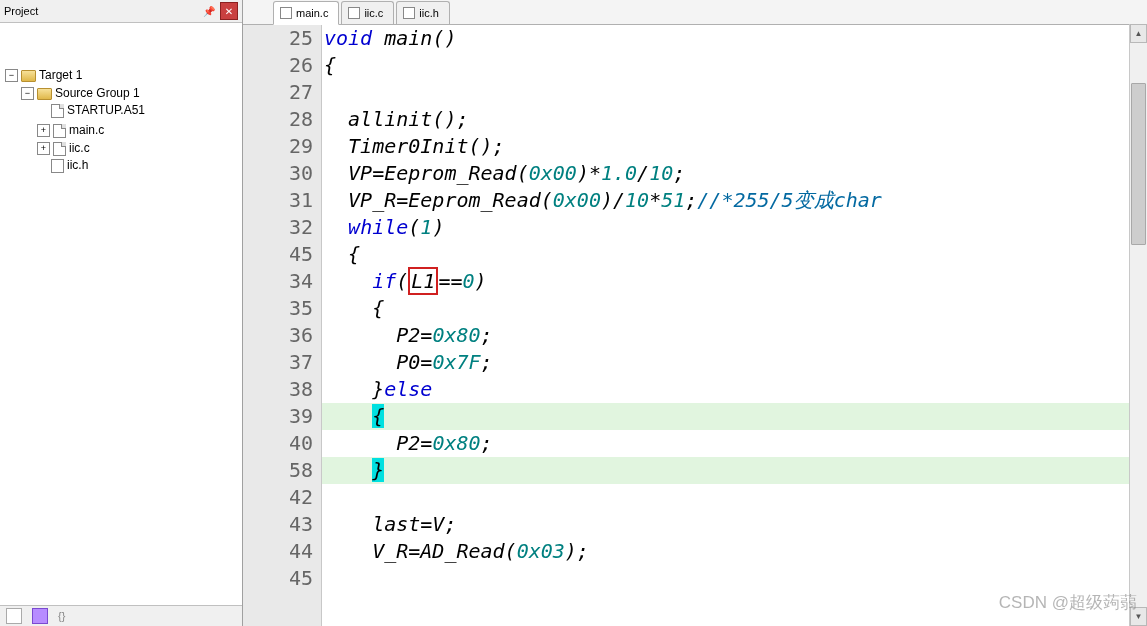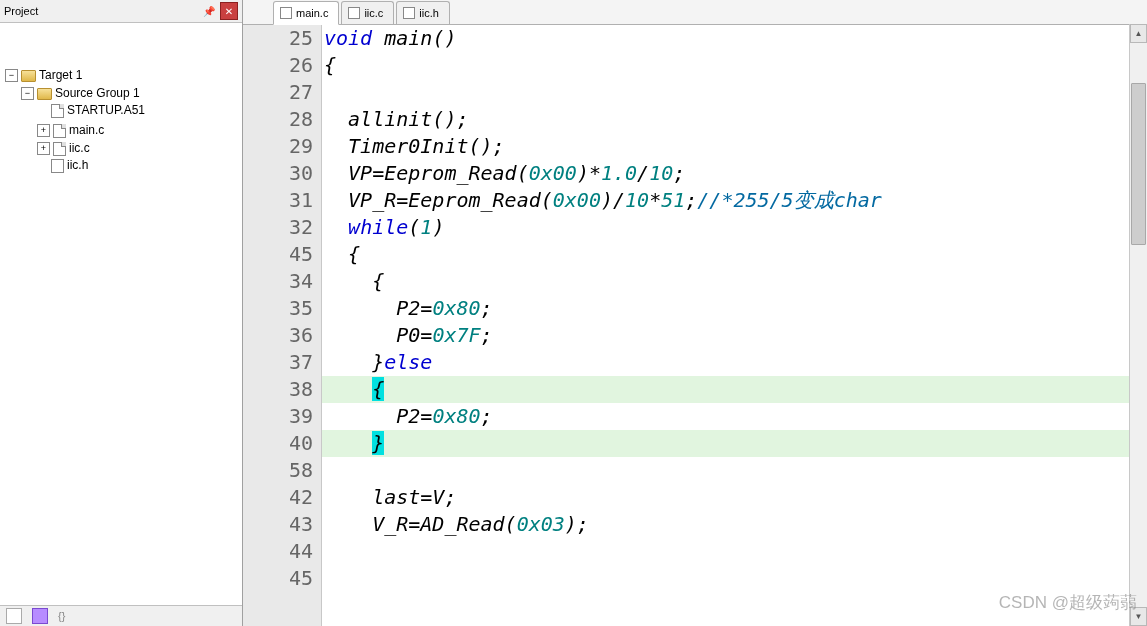--- a/index.html
+++ b/index.html
@@ -152,20 +152,21 @@
       <div class="code" id="code">
         <div class="cline"><span class="kw">void</span><span> main()</span></div>
         <div class="cline"><span>{</span></div>
         <div class="cline"><span></span></div>
         <div class="cline"><span>  allinit();</span></div>
         <div class="cline"><span>  Timer0Init();</span></div>
         <div class="cline"><span>  VP=Eeprom_Read(</span><span class="num">0x00</span><span>)*</span><span class="num">1.0</span><span>/</span><span class="num">10</span><span>;</span></div>
         <div class="cline"><span>  VP_R=Eeprom_Read(</span><span class="num">0x00</span><span>)/</span><span class="num">10</span><span>*</span><span class="num">51</span><span>;</span><span class="cm">//*255/5变成char</span></div>
         <div class="cline">  <span class="kw">while</span><span>(</span><span class="num">1</span><span>)</span></div>
         <div class="cline"><span>  {</span></div>
+        <div class="cline"><span>    </span><span class="kw">if</span><span>(</span><span class="redbox">L1</span><span>==</span><span class="num">0</span><span>)</span></div>
         <div class="cline"><span>    {</span></div>
         <div class="cline"><span>      P2=</span><span class="num">0x80</span><span>;</span></div>
         <div class="cline"><span>      P0=</span><span class="num">0x7F</span><span>;</span></div>
         <div class="cline"><span>    }</span><span class="kw">else</span></div>
         <div class="cline hl"><span>    </span><span class="mark-cyan">{</span></div>
         <div class="cline"><span>      P2=</span><span class="num">0x80</span><span>;</span></div>
         <div class="cline hl"><span>    </span><span class="mark-cyan">}</span></div>
         <div class="cline"><span></span></div>
         <div class="cline"><span>    last=V;</span></div>
         <div class="cline"><span>    V_R=AD_Read(</span><span class="num">0x03</span><span>);</span></div>

